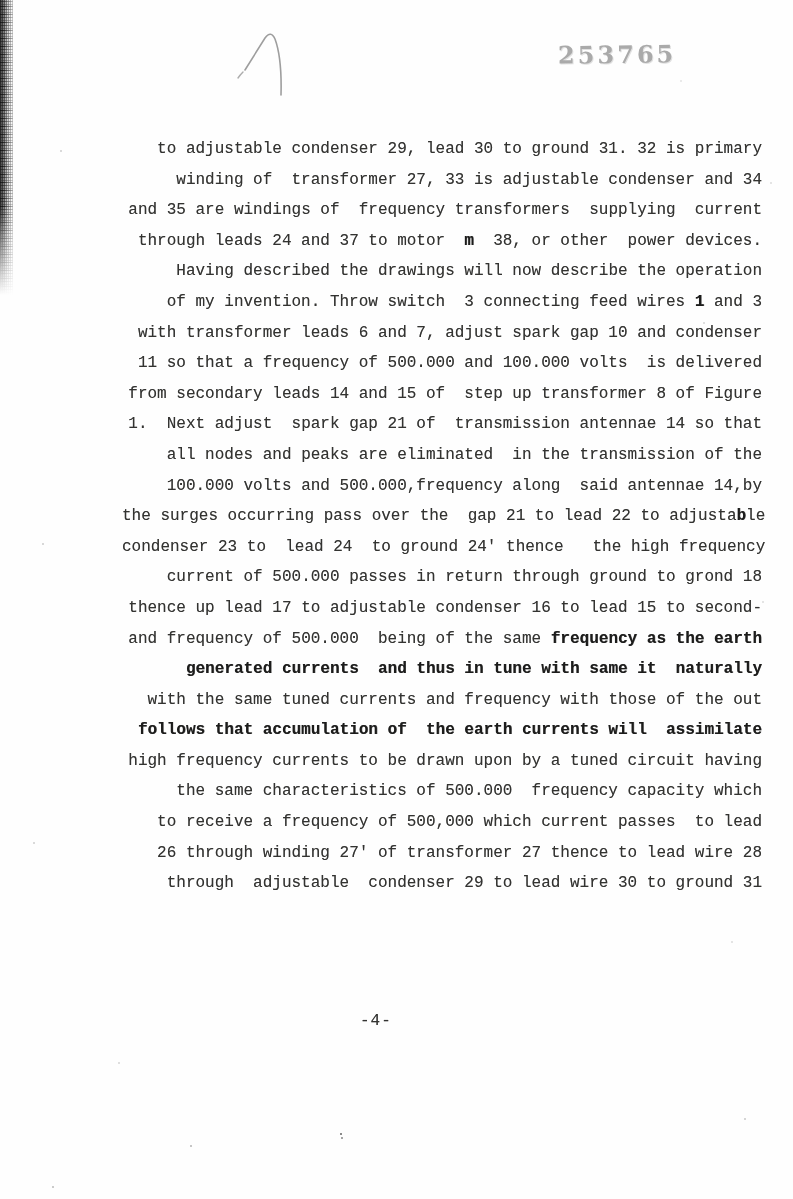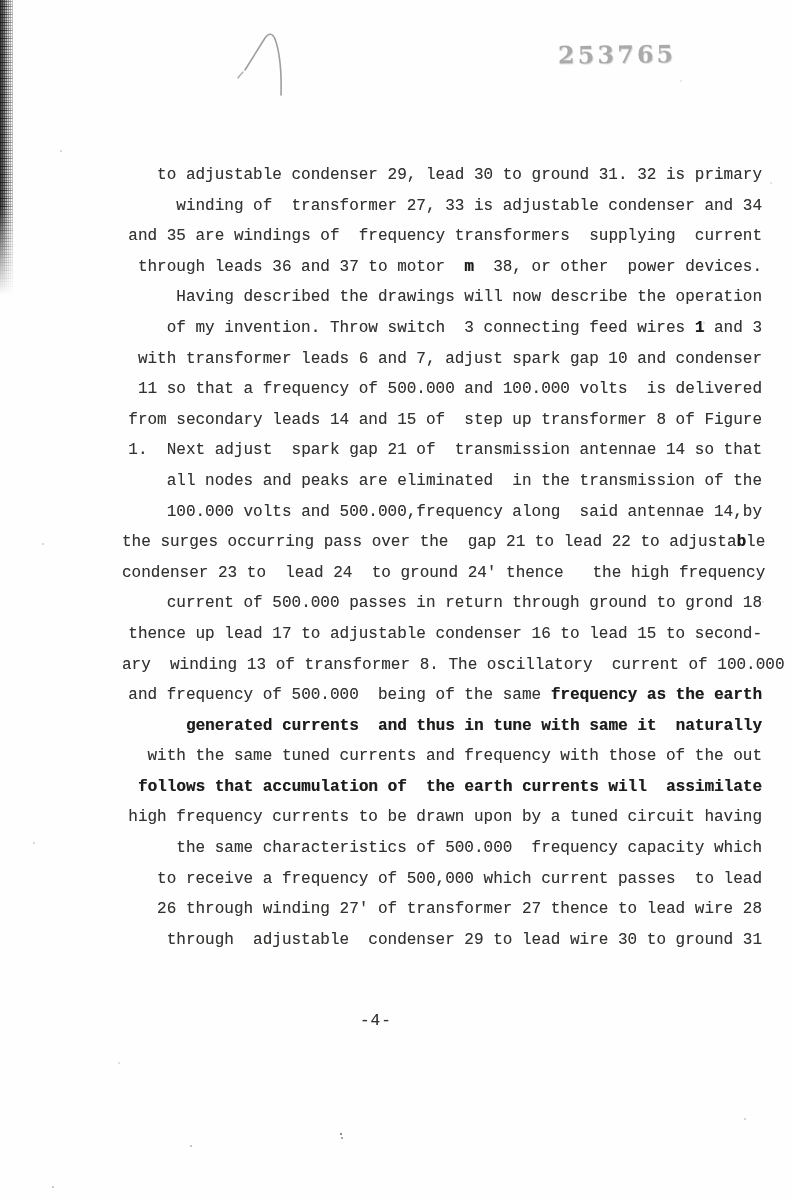--- a/index.html
+++ b/index.html
@@ -65,21 +65,20 @@
   
   .text-block {
     position: absolute;
     left: 122px;
     top: 134px;
     width: 640px;
     font-size: 16px;
     line-height: 30.6px;
     color: #333331;
     text-shadow: 0 0 0.5px rgba(20,20,20,0.4);
-    margin-top: 26px;
   }
   .line {
     white-space: pre;
     height: 30.6px;
   }
   .line .b {
     font-weight: 700;
     color: #1c1c1b;
     text-shadow: 0.4px 0 0 rgba(0,0,0,0.55);
   }
@@ -128,34 +127,33 @@
     <path d="M13,56 Q15,53 18,50" stroke="#8a8a8a" stroke-width="1.4" fill="none" stroke-linecap="round" opacity="0.7"></path>
     <path d="M20,48 L40,16 Q46,8 50,17 Q57,36 56,73" stroke="#7d7d7d" stroke-width="1.6" fill="none" stroke-linecap="round" opacity="0.75"></path>
   </svg>
 
   <div class="stamp">253765</div>
 
   <div class="text-block" id="text-block">
       <div class="line"><span>to adjustable condenser 29, lead 30 to ground 31. 32 is primary</span></div>
       <div class="line"><span>winding of  transformer 27, 33 is adjustable condenser and 34</span></div>
       <div class="line"><span>and 35 are windings of  frequency transformers  supplying  current</span></div>
-      <div class="line"><span>through leads 36 and 37 to motor  </span><span class="b">m</span><span>  38, or other  power devices.</span></div>
+      <div class="line"><span>through leads 24 and 37 to motor  </span><span class="b">m</span><span>  38, or other  power devices.</span></div>
       <div class="line"><span>   Having described the drawings will now describe the operation</span></div>
       <div class="line"><span>of my invention. Throw switch  3 connecting feed wires </span><span class="b">1</span><span> and 3</span></div>
       <div class="line"><span>with transformer leads 6 and 7, adjust spark gap 10 and condenser</span></div>
       <div class="line"><span>11 so that a frequency of 500.000 and 100.000 volts  is delivered</span></div>
       <div class="line"><span>from secondary leads 14 and 15 of  step up transformer 8 of Figure</span></div>
       <div class="line"><span>1.  Next adjust  spark gap 21 of  transmission antennae 14 so that</span></div>
       <div class="line"><span>all nodes and peaks are eliminated  in the transmission of the</span></div>
       <div class="line"><span>100.000 volts and 500.000,frequency along  said antennae 14,by</span></div>
       <div class="line"><span>the surges occurring pass over the  gap 21 to lead 22 to adjusta</span><span class="b">b</span><span>le</span></div>
       <div class="line"><span>condenser 23 to  lead 24  to ground 24' thence   the high frequency</span></div>
       <div class="line"><span>current of 500.000 passes in return through ground to grond 18</span></div>
       <div class="line"><span>thence up lead 17 to adjustable condenser 16 to lead 15 to second-</span></div>
-      <div class="line"><span>ary  winding 13 of transformer 8. The oscillatory  current of 100.000</span></div>
       <div class="line"><span>and frequency of 500.000  being of the same </span><span class="b">frequency as the earth</span></div>
       <div class="line"><span class="b">generated currents  and thus in tune with same it  naturally</span></div>
       <div class="line"><span>with the same tuned currents and frequency with those of the out</span></div>
       <div class="line"><span class="b">follows that accumulation of  the earth currents will  assimilate</span></div>
       <div class="line"><span>high frequency currents to be drawn upon by a tuned circuit having</span></div>
       <div class="line"><span>the same characteristics of 500.000  frequency capacity which</span></div>
       <div class="line"><span>to receive a frequency of 500,000 which current passes  to lead</span></div>
       <div class="line"><span>26 through winding 27' of transformer 27 thence to lead wire 28</span></div>
       <div class="line"><span> through  adjustable  condenser 29 to lead wire 30 to ground 31</span></div>
     </div>

